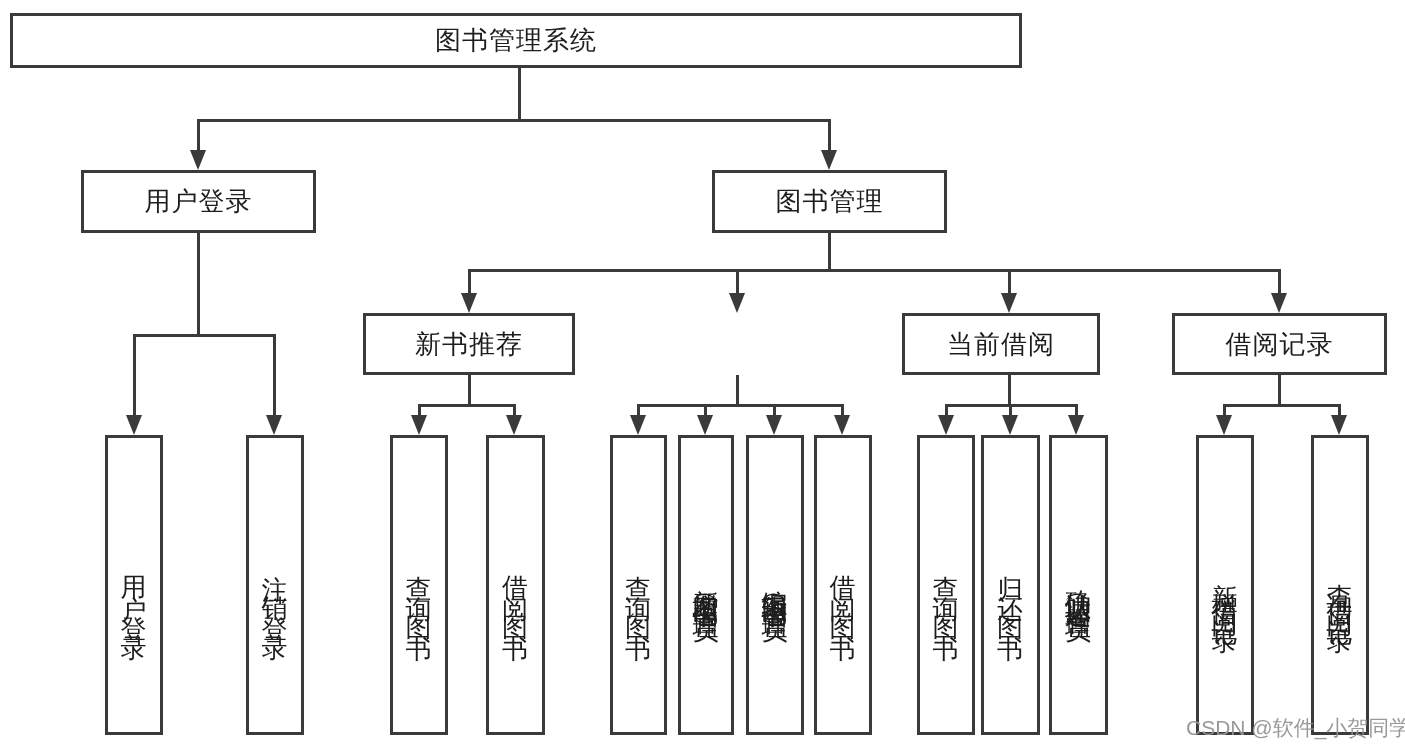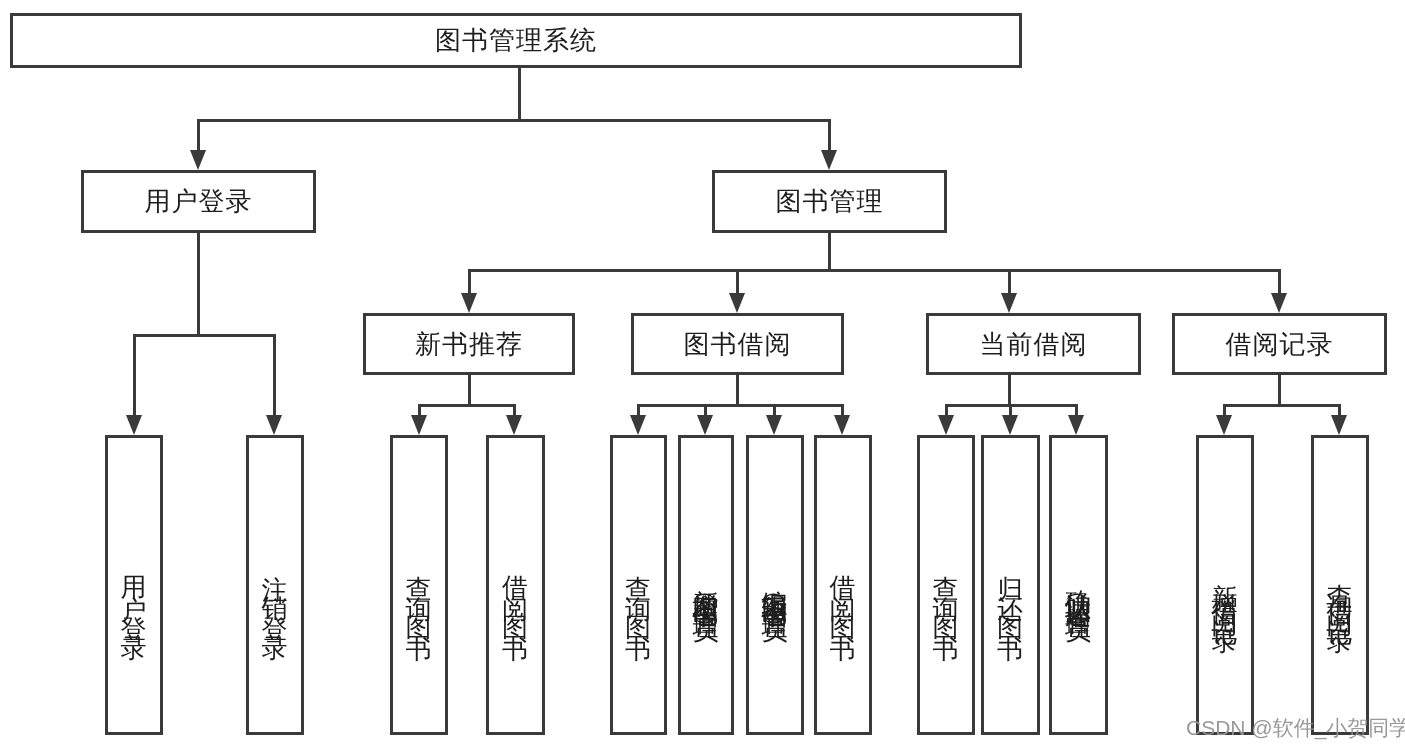--- a/index.html
+++ b/index.html
@@ -132,24 +132,21 @@
   <div class="box" style="left:81px;top:170px;width:235px;height:63px">
     <span class="hlabel">用户登录</span>
   </div>
   <div class="box" style="left:712px;top:170px;width:235px;height:63px">
     <span class="hlabel">图书管理</span>
   </div>
 
   <div class="box" style="left:363px;top:313px;width:212px;height:62px">
     <span class="hlabel">新书推荐</span>
   </div>
-  <div class="box" style="left:631px;top:313px;width:213px;height:62px">
-    <span class="hlabel">图书借阅</span>
-  </div>
-  <div class="box" style="left:926px;top:313px;width:215px;height:62px">
+  <div class="box" style="left:902px;top:313px;width:198px;height:62px">
     <span class="hlabel">当前借阅</span>
   </div>
   <div class="box" style="left:1172px;top:313px;width:215px;height:62px">
     <span class="hlabel">借阅记录</span>
   </div>
 
   <div class="box" style="left:105px;top:435px;width:58px;height:300px">
     <span class="vlabel sp4">用户登录</span>
   </div>
   <div class="box" style="left:246px;top:435px;width:58px;height:300px">

